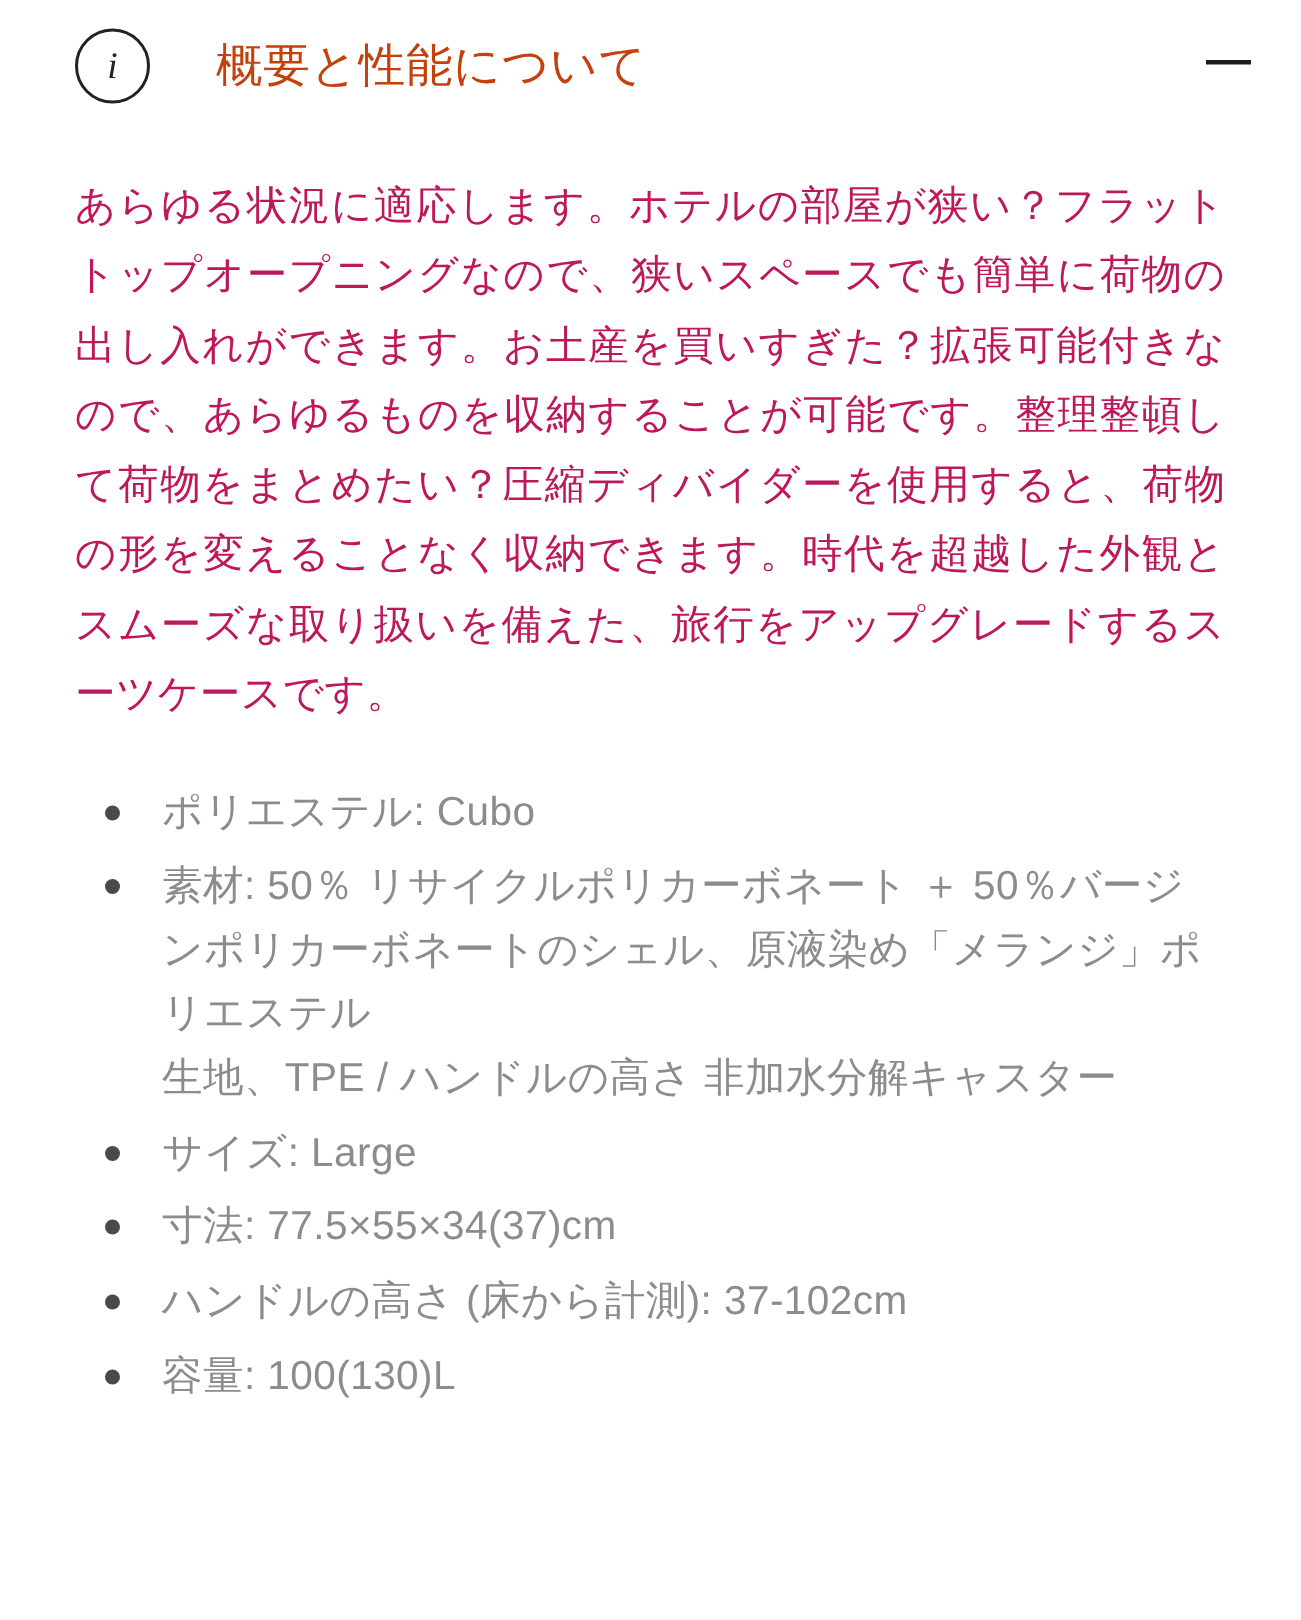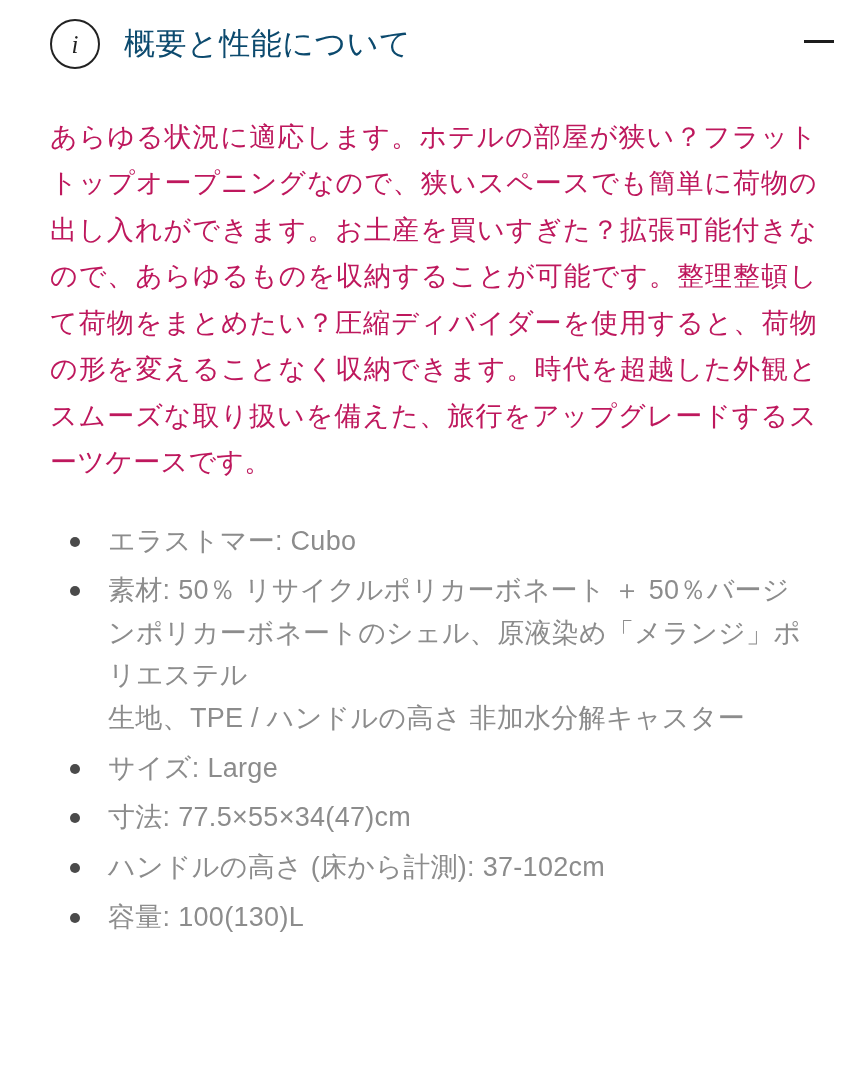--- a/index.html
+++ b/index.html
@@ -39,23 +39,23 @@
     align-items: center;
     justify-content: center;
     color: #222222;
     font-size: 25px;
     font-family: "Liberation Serif", "DejaVu Serif", serif;
     font-style: italic;
     line-height: 1;
   }
   .section-title {
     flex: 1 1 auto;
-    margin-left: 24px;
+    margin-left: 44px;
     font-size: 31px;
-    color: #0c4a6e;
+    color: #c2410c;
     letter-spacing: 0.5px;
     font-weight: 400;
     white-space: nowrap;
   }
   .collapse-toggle {
     width: 40px;
     height: 40px;
     display: flex;
     align-items: center;
     justify-content: center;
@@ -127,31 +127,31 @@
     <div class="collapse-toggle">
       <span class="minus-bar"></span>
     </div>
   </div>
 
   <div class="section-body">
     <p class="description">あらゆる状況に適応します。ホテルの部屋が狭い？フラットトップオープニングなので、狭いスペースでも簡単に荷物の出し入れができます。お土産を買いすぎた？拡張可能付きなので、あらゆるものを収納することが可能です。整理整頓して荷物をまとめたい？圧縮ディバイダーを使用すると、荷物の形を変えることなく収納できます。時代を超越した外観とスムーズな取り扱いを備えた、旅行をアップグレードするスーツケースです。</p>
 
     <ul class="spec-list">
       <li>
-        <span>エラストマー: Cubo</span>
+        <span>ポリエステル: Cubo</span>
       </li>
       <li>
         <span>素材: 50％ リサイクルポリカーボネート ＋ 50％バージンポリカーボネートのシェル、原液染め「メランジ」ポリエステル</span>
         <span class="sub-line">生地、TPE / ハンドルの高さ 非加水分解キャスター</span>
       </li>
       <li>
         <span>サイズ: Large</span>
       </li>
       <li>
-        <span>寸法: 77.5×55×34(47)cm</span>
+        <span>寸法: 77.5×55×34(37)cm</span>
       </li>
       <li>
         <span>ハンドルの高さ (床から計測): 37-102cm</span>
       </li>
       <li>
         <span>容量: 100(130)L</span>
       </li>
     </ul>
   </div>
 

